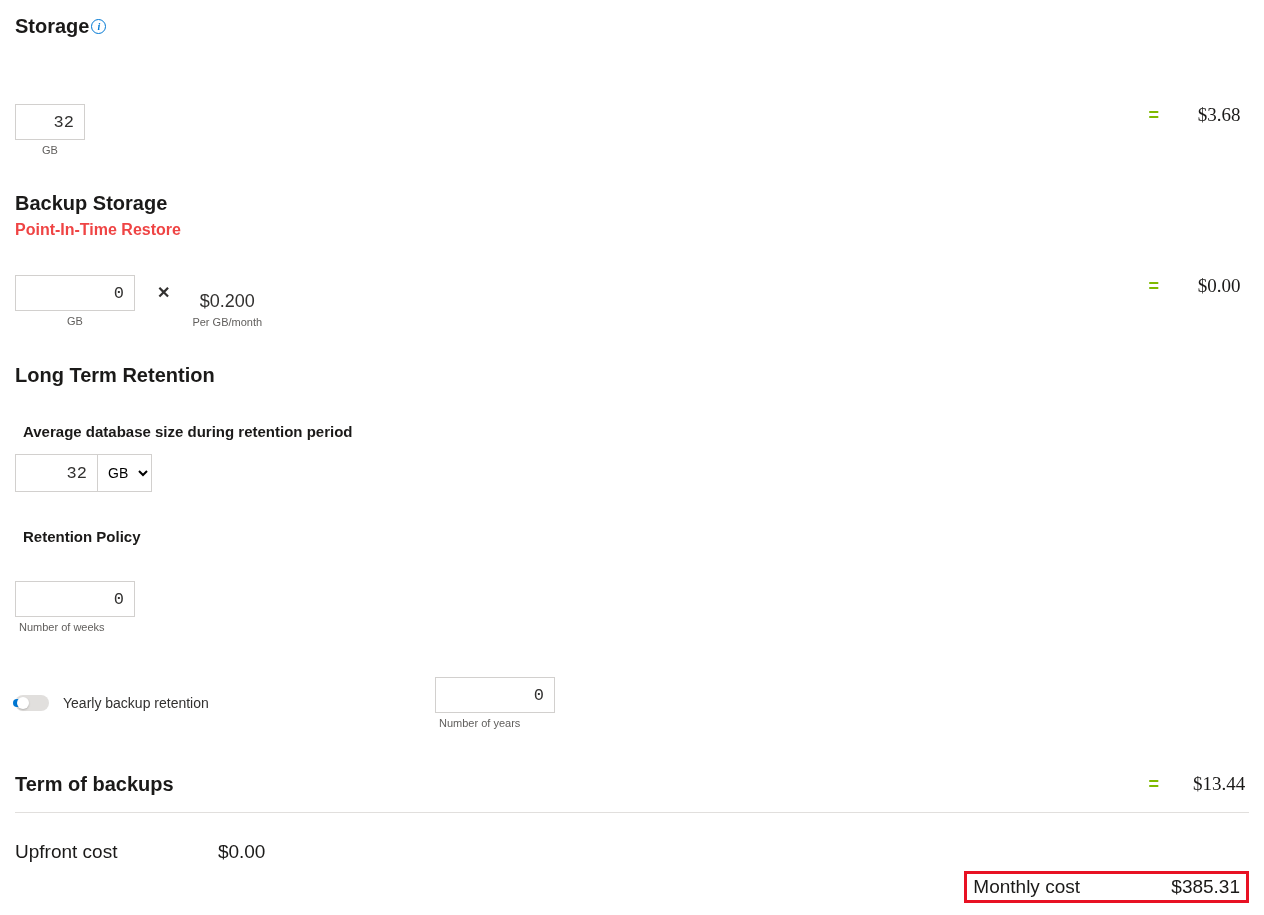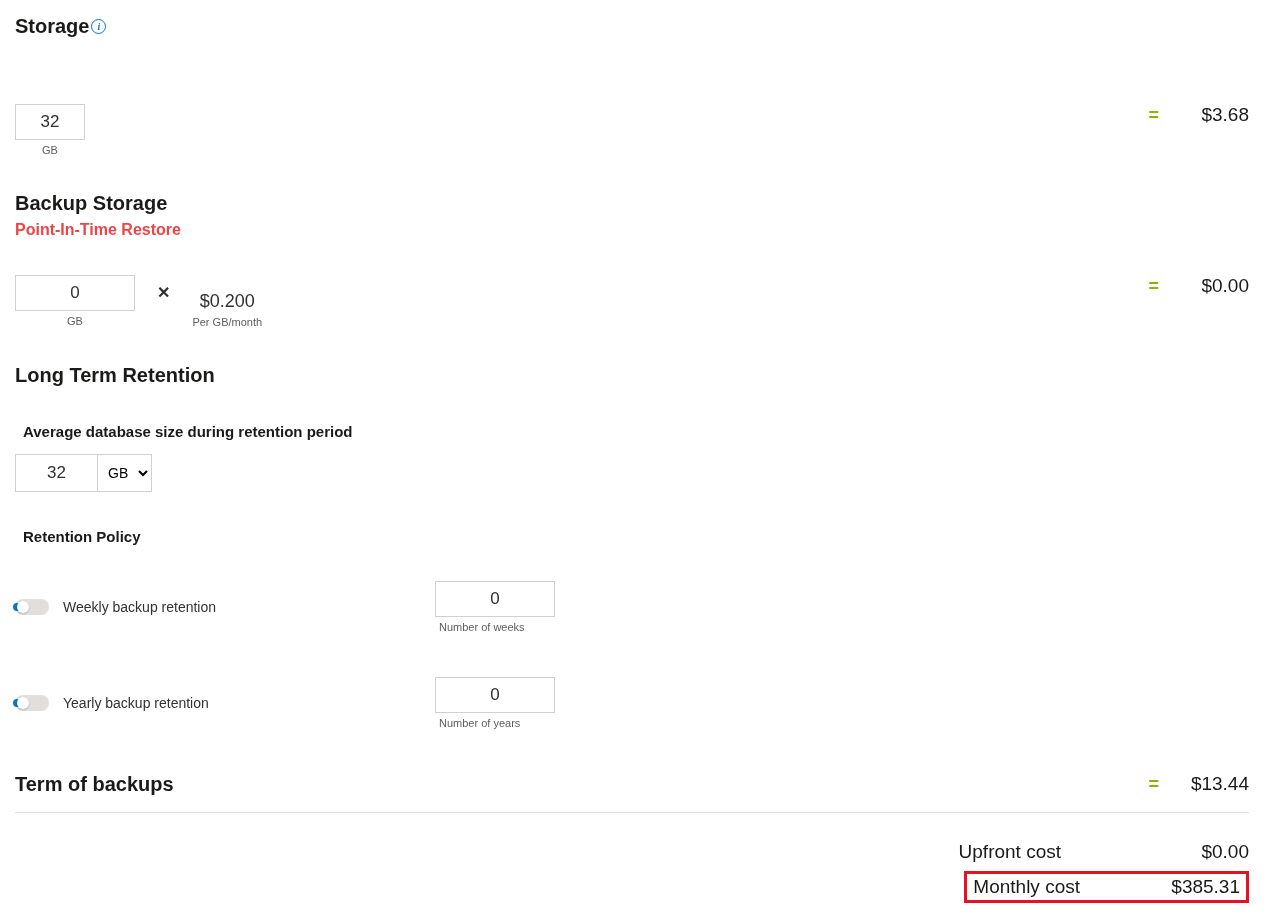--- a/index.html
+++ b/index.html
@@ -59,31 +59,32 @@
   }
   .equals {
     color: #7fba00;
     font-size: 18px;
     font-weight: 700;
   }
   .cost-val {
     font-size: 19px;
     color: #1b1a19;
     min-width: 60px;
-    text-align: right;
+    text-align: center;
+    font-family: Liberation Serif, serif;
   }
   input.num {
     border: 1px solid #d2d0ce;
     height: 36px;
-    text-align: center;
+    text-align: right;
     padding: 8px 10px;
     font-size: 17px;
     color: #323130;
     outline: none;
-    font-family: Liberation Sans, sans-serif;
+    font-family: Liberation Mono, monospace;
   }
   .under-label {
     font-size: 11px;
     color: #605e5c;
     text-align: center;
     margin-top: 4px;
   }
   .input-stack {
     display: flex;
     flex-direction: column;
@@ -196,23 +197,23 @@
     z-index: 2;
   }
 
   hr.sep {
     border: none;
     border-top: 1px solid #e1dfdd;
     margin: 16px 0 12px;
   }
   .summary-row {
     display: flex;
-    justify-content: flex-end;
-    align-items: center;
-    gap: 108px;
+    justify-content: flex-start;
+    align-items: center;
+    gap: 68px;
     margin-bottom: 8px;
     margin-top: 28px;
   }
   .summary-label {
     font-size: 19px;
     color: #1b1a19;
   }
   .summary-val {
     font-size: 19px;
     color: #1b1a19;
@@ -298,24 +299,20 @@
   </select>
 </div>
 
 <div class="gap-md"></div>
 
 <div class="label-bold">Retention Policy</div>
 
 <div class="gap-sm"></div>
 
 <div class="toggle-row">
-  <div class="toggle-left">
-    <div class="toggle off"></div>
-    <div class="toggle-label">Weekly backup retention</div>
-  </div>
   <div class="toggle-input-col">
     <input class="num" style="width: 120px;" value="0">
     <div class="under-label">Number of weeks</div>
   </div>
 </div>
 
 <div class="toggle-row">
 </div>
 
 <div class="toggle-row" style="">

